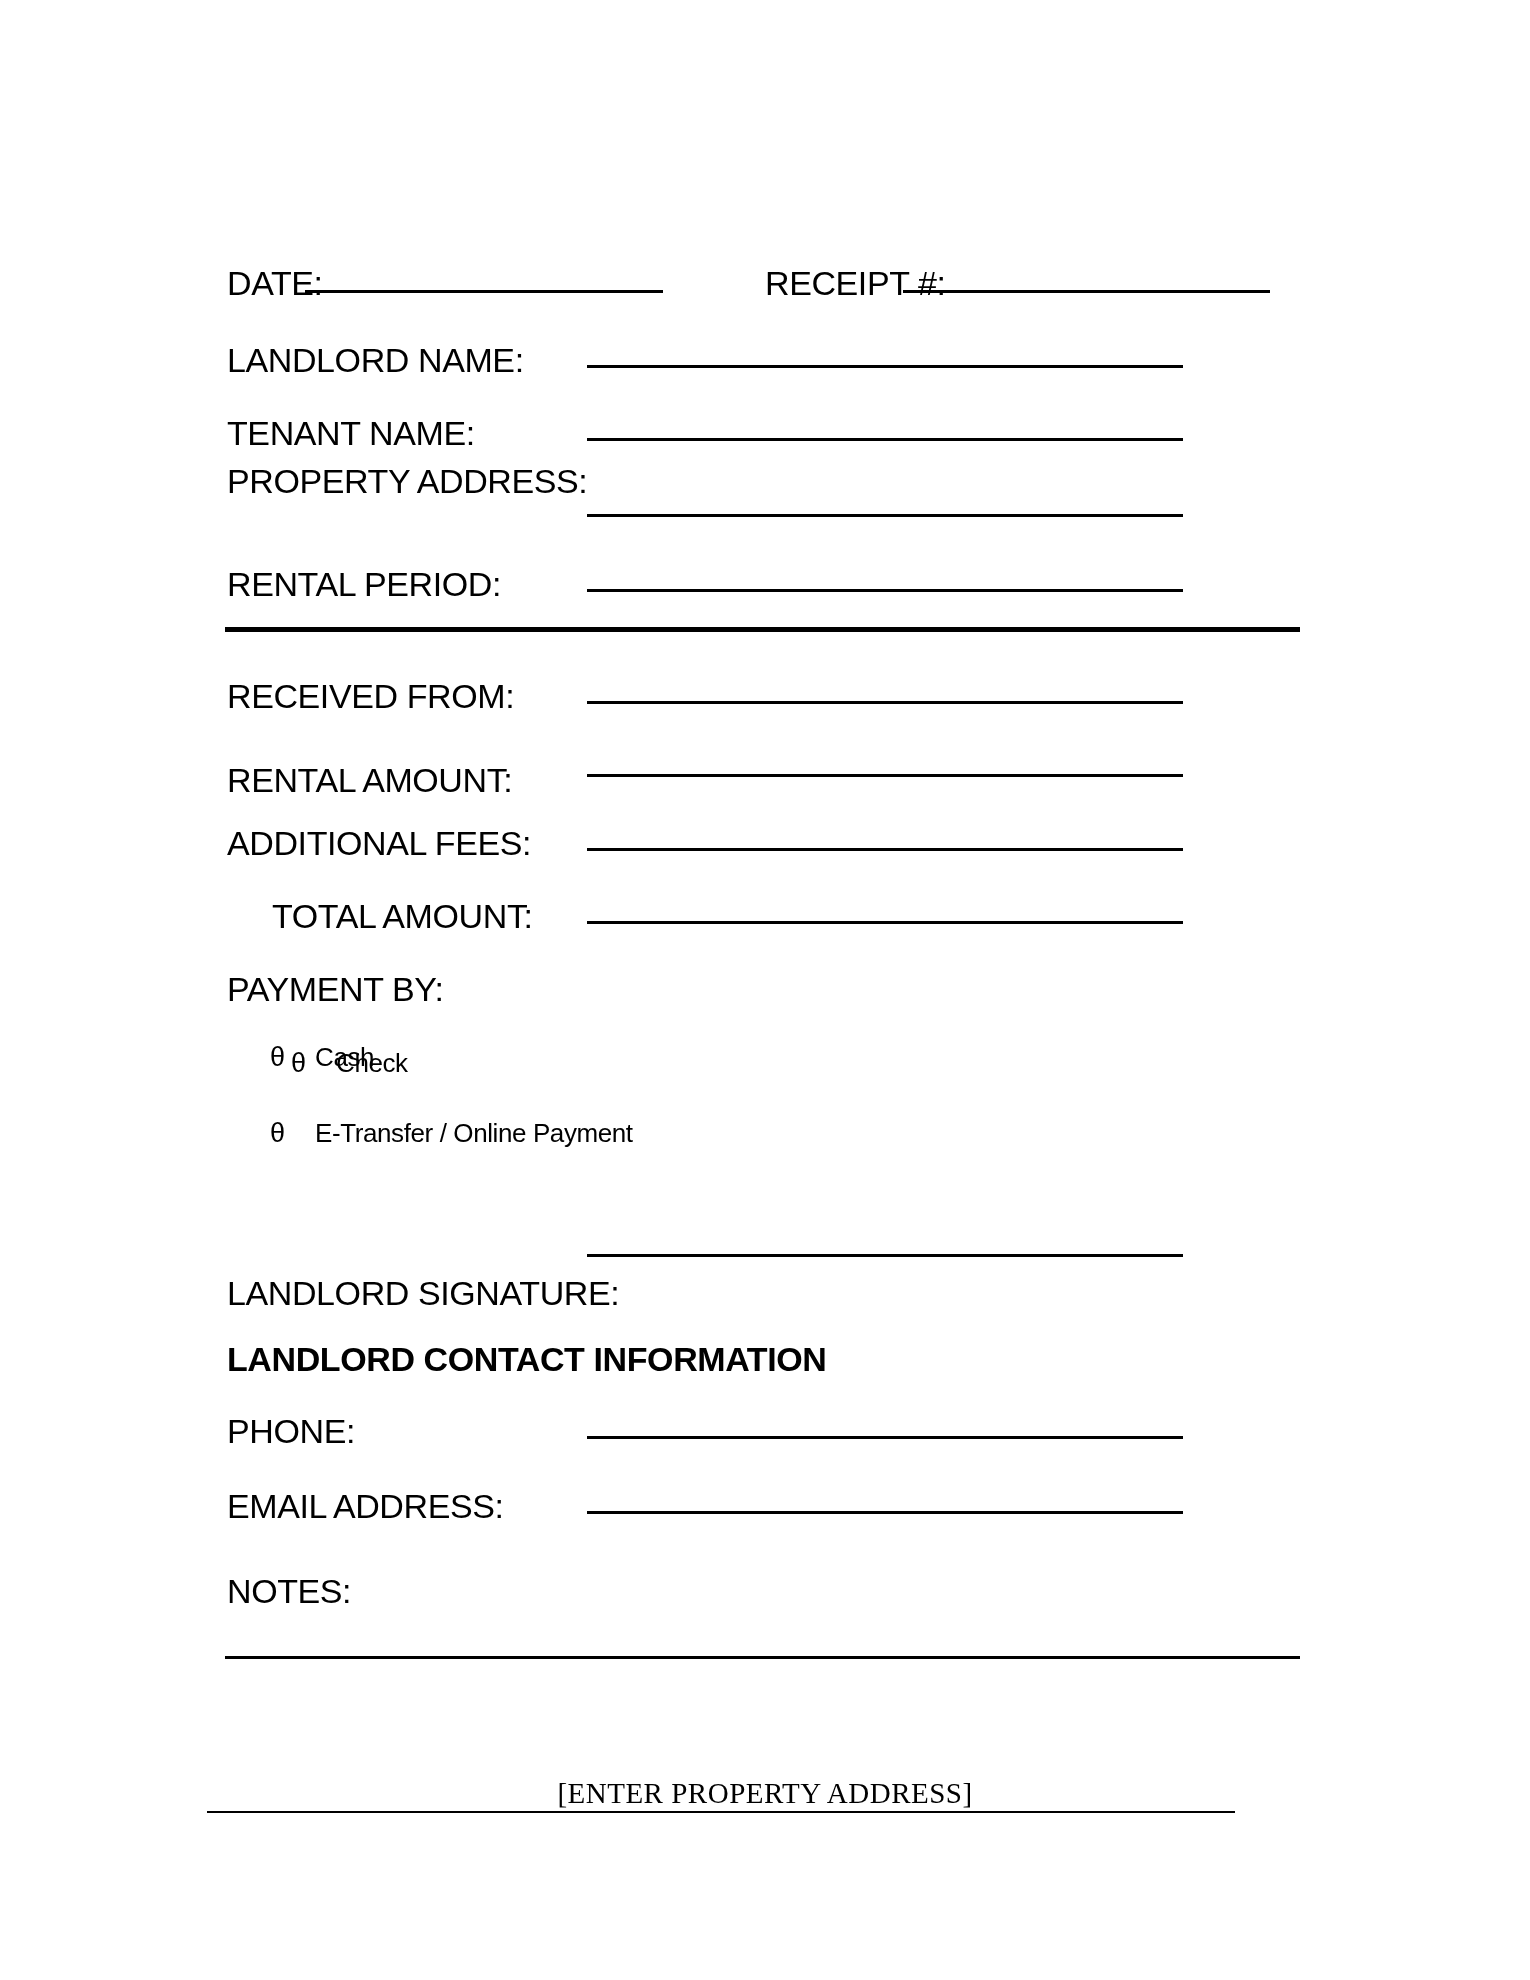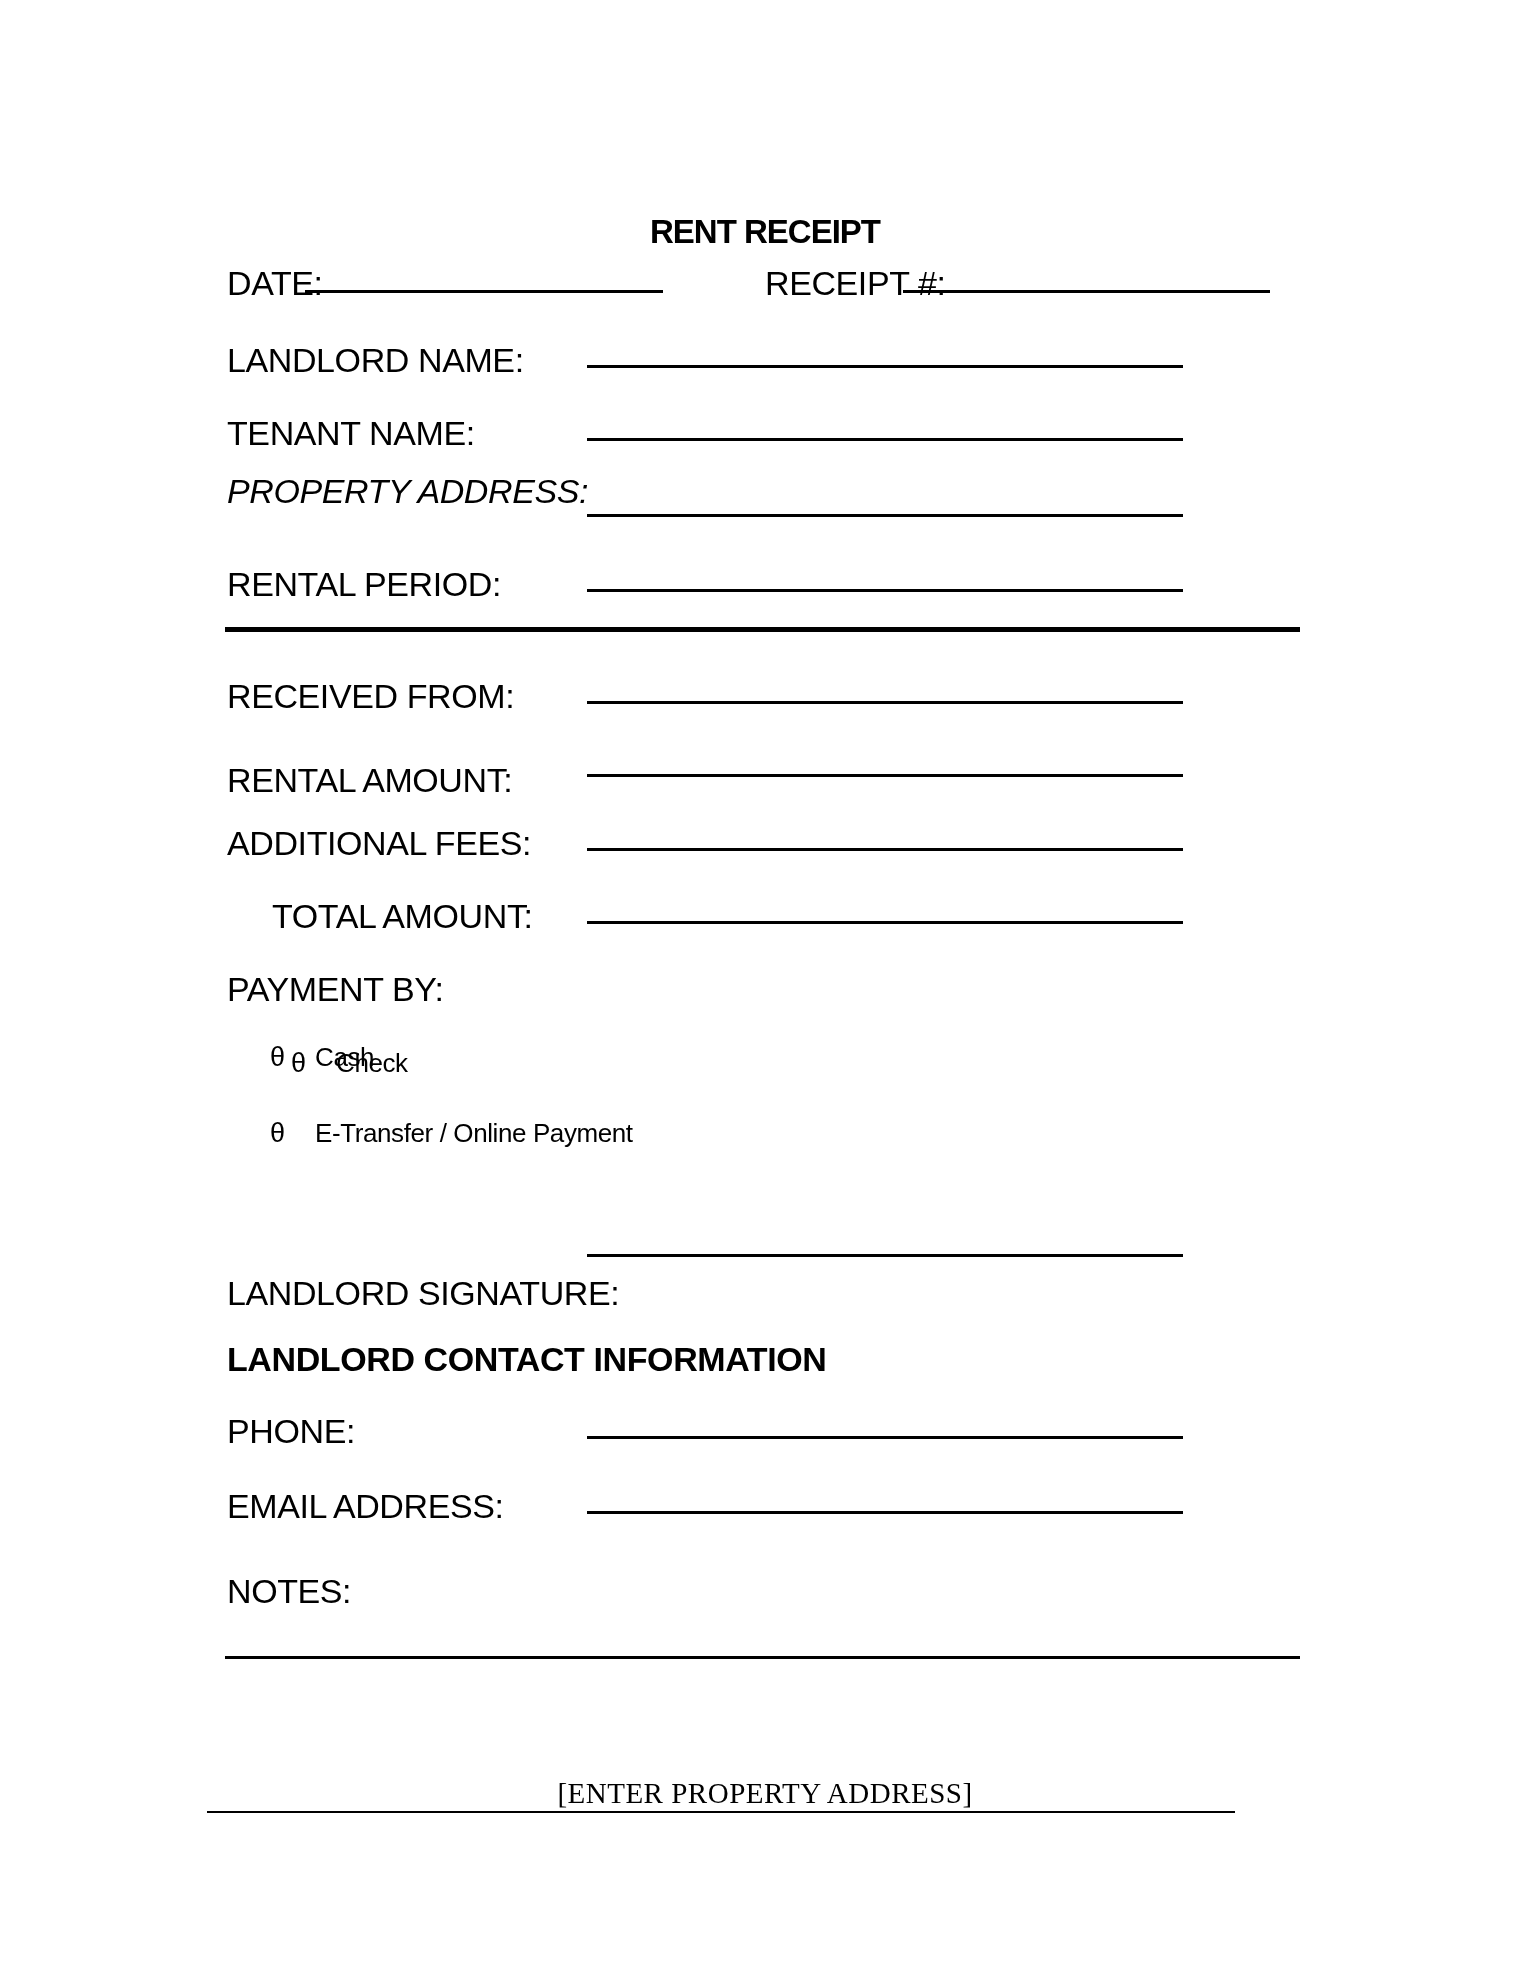--- a/index.html
+++ b/index.html
@@ -63,35 +63,34 @@
     font-family: "Liberation Serif", serif;
     font-size: 29px;
     letter-spacing: 0.5px;
   }
 </style>
 </head>
 <body>
 
 <div id="page">
 
-  <div class="doc-title" style="top:213px;">RENT RECEIPT</div>
 
   <div class="label" style="top:264px;">DATE:</div>
   <div class="fill-line" style="top:290px; left:305px; width:358px;"></div>
 
   <div class="label" style="top:264px; left:765px;">RECEIPT #:</div>
   <div class="fill-line" style="top:290px; left:903px; width:367px;"></div>
 
   <div class="label" style="top:341px;">LANDLORD NAME:</div>
   <div class="fill-line std" style="top:365px;"></div>
 
   <div class="label" style="top:414px;">TENANT NAME:</div>
   <div class="fill-line std" style="top:438px;"></div>
 
-  <div class="label" style="top:472px;font-style:italic;">PROPERTY ADDRESS:</div>
+  <div class="label" style="top:462px;">PROPERTY ADDRESS:</div>
   <div class="fill-line std" style="top:514px;"></div>
 
   <div class="label" style="top:565px;">RENTAL PERIOD:</div>
   <div class="fill-line std" style="top:589px;"></div>
 
   <div class="rule" style="top:627px; left:225px; width:1075px; height:5px;"></div>
 
   <div class="label" style="top:677px;">RECEIVED FROM:</div>
   <div class="fill-line std" style="top:701px;"></div>
 

